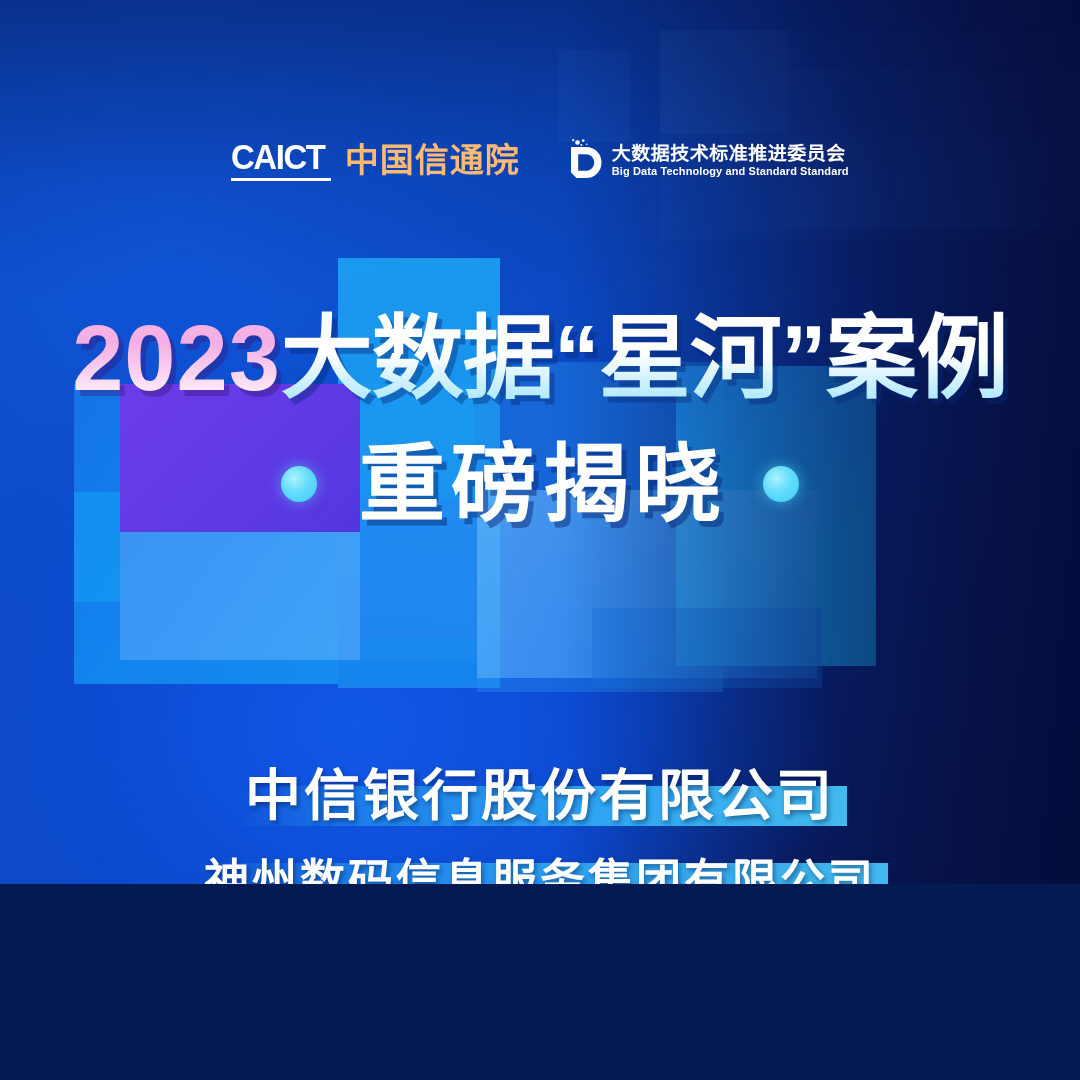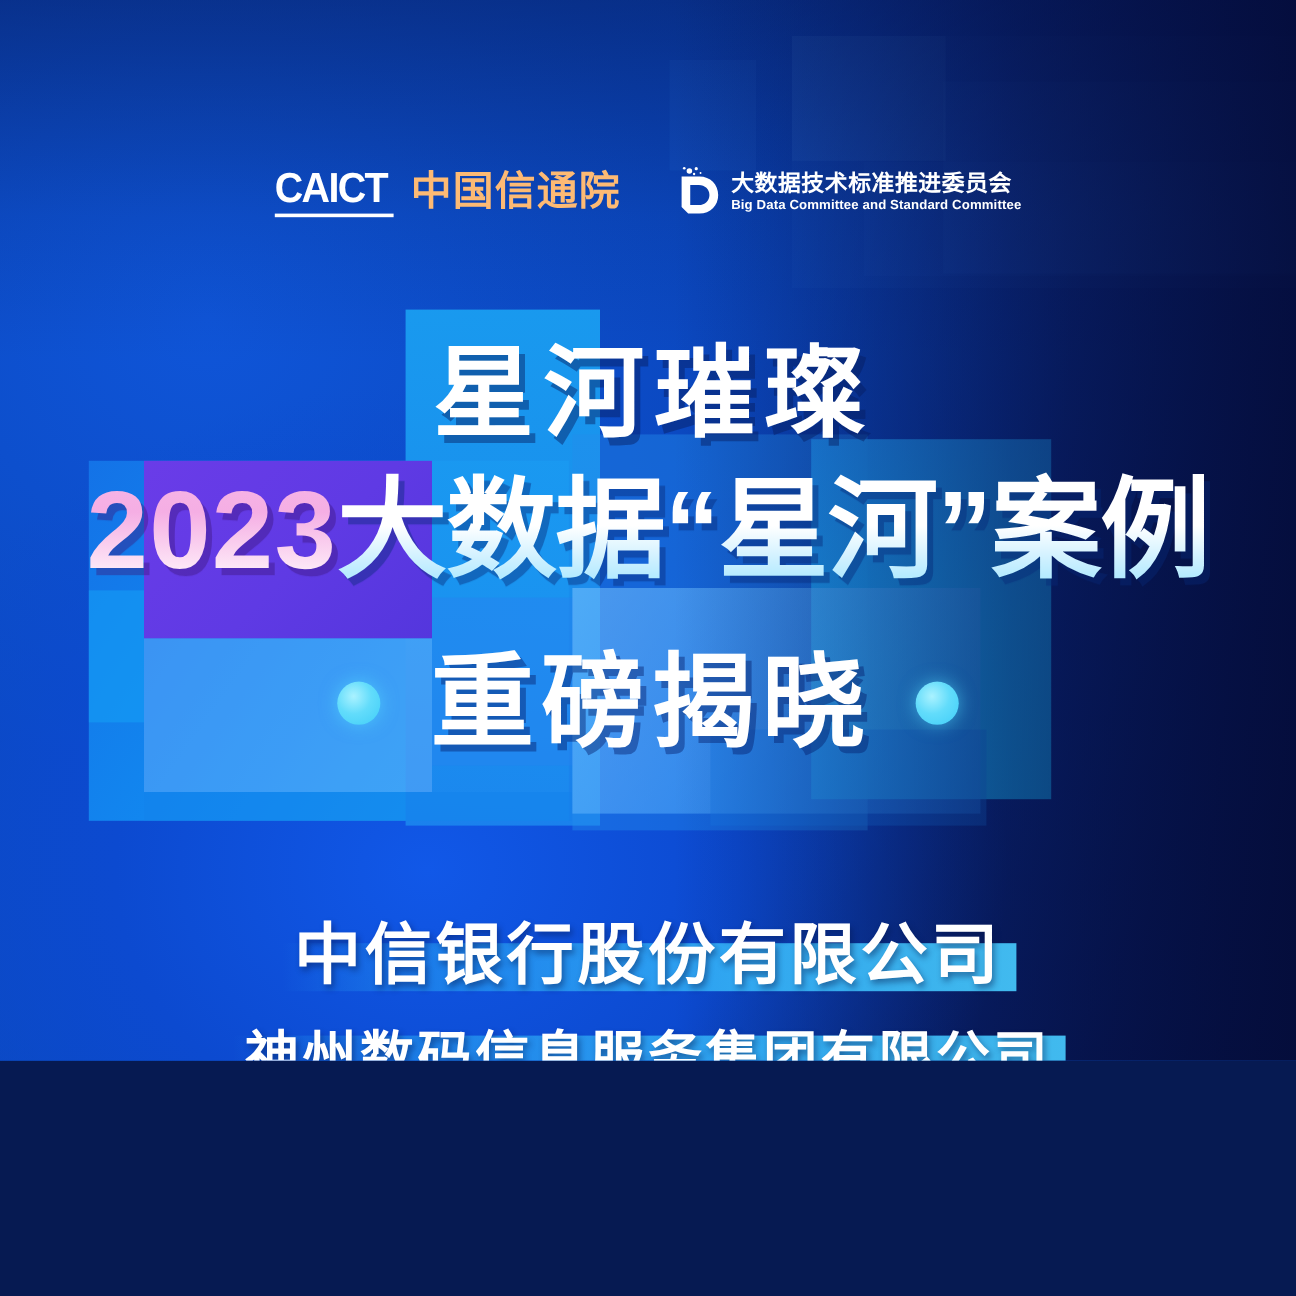--- a/index.html
+++ b/index.html
@@ -109,21 +109,21 @@
     letter-spacing:1px;
   }
   .l2-rest{
     background:linear-gradient(180deg,#ffffff 0%,#ffffff 46%,#cdf0ff 74%,#9fe6ff 100%);
     -webkit-background-clip:text;background-clip:text;color:transparent;
     -webkit-text-fill-color:transparent;
     filter:drop-shadow(5px 6px 0 rgba(6,40,120,.42));
   }
 
   .line3wrap{
-    margin-top:52px;display:flex;align-items:center;justify-content:center;gap:36px;
+    margin-top:34px;display:flex;align-items:center;justify-content:center;gap:36px;
   }
   .dot{width:36px;height:36px;border-radius:50%;
        background:radial-gradient(circle at 38% 34%, #aaf2ff 0%, #62dcfb 45%, #3fcdf8 100%);
        box-shadow:0 0 14px rgba(90,225,255,.55);flex:0 0 auto;}
   .line3{
     font-size:86px;font-weight:900;color:#fff;line-height:1;letter-spacing:6px;
     text-shadow:5px 6px 0 rgba(6,34,110,.45);
     padding-left:6px;
   }
 
@@ -192,29 +192,28 @@
                    M14.2 16.2 V32.8 H21.4 C26.4 32.8 30.2 29.2 30.2 24.4 C30.2 19.7 26.4 16.2 21.4 16.2 Z" fill="#ffffff" fill-rule="evenodd"></path>
           <circle cx="13.5" cy="4.5" r="2.3" fill="#ffffff"></circle>
           <circle cx="19.2" cy="2.6" r="1.35" fill="#ffffff"></circle>
           <circle cx="9.2" cy="2.2" r="1.1" fill="#ffffff"></circle>
           <circle cx="17.4" cy="7.0" r="1.0" fill="#ffffff"></circle>
           <circle cx="22.8" cy="6.2" r="0.8" fill="#ffffff"></circle>
         </svg>
       </div>
       <div class="bdtsc-text">
         <div class="bdtsc-cn">大数据技术标准推进委员会</div>
-        <div class="bdtsc-en">Big Data Committee and Standard Committee</div>
+        <div class="bdtsc-en">Big Data Technology and Standard Standard</div>
       </div>
     </div>
 
   </div>
 
   <div class="headline">
 
-    <div class="line1">星河璀璨</div>
 
     <div class="line2">
       <span class="l2-year">2023</span><span class="l2-rest">大数据“星河”案例</span>
     </div>
 
     <div class="line3wrap">
       <span class="dot"></span>
       <span class="line3">重磅揭晓</span>
       <span class="dot"></span>
     </div>

